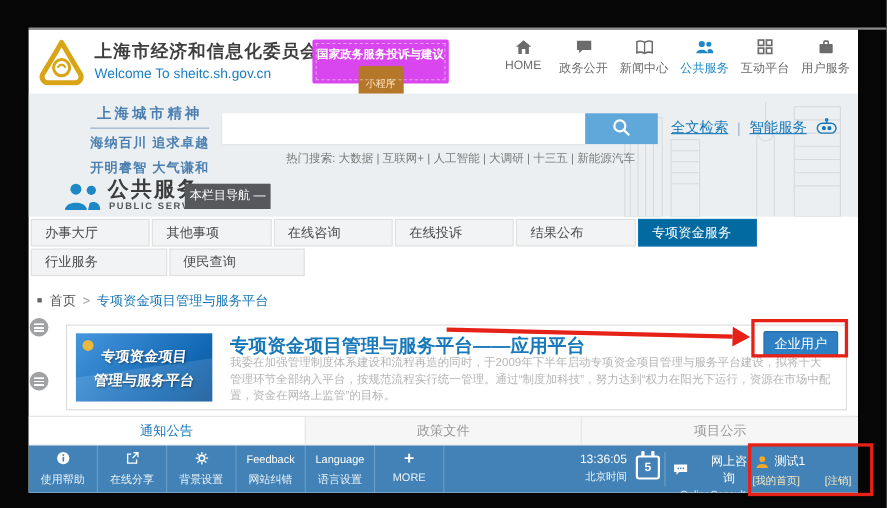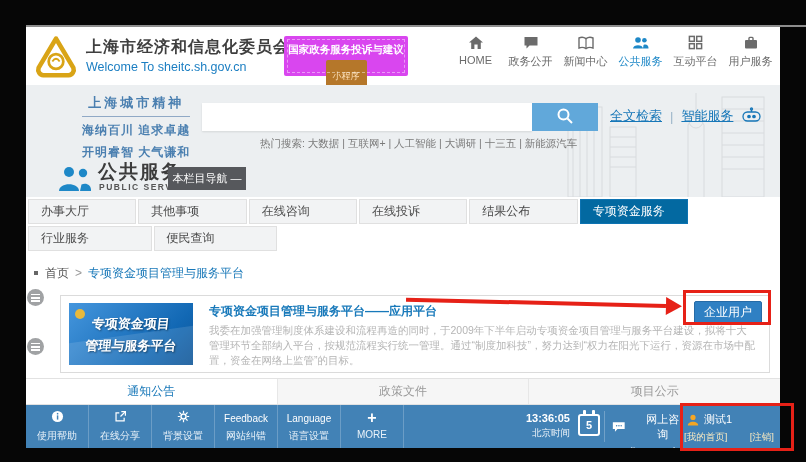--- a/index.html
+++ b/index.html
@@ -58,39 +58,39 @@
   .sdot { position:absolute; left:1px; width:17px; height:17px; border-radius:50%; background:#a0a2a4; display:flex; align-items:center; justify-content:center; cursor:pointer; }
   .sdot i { display:block; width:9px; height:8px; background:repeating-linear-gradient(to bottom,#fff 0 1.5px,rgba(0,0,0,0) 1.5px 3.2px); }
 
   
   .panel { position:absolute; left:34px; top:268px; width:710px; height:78px; border:1px solid #dbdbdb; background:#fff; }
   .thumb { position:absolute; left:8px; top:7px; width:124px; height:62px; background:linear-gradient(135deg,#4596dd 0%,#1268b4 70%,#0d5496 100%); overflow:hidden; color:#fff; }
   .thumb:before { content:""; position:absolute; left:-20px; top:30px; width:190px; height:50px; background:rgba(255,255,255,.12); transform:rotate(-8deg); }
   .thumb-dot { position:absolute; left:6px; top:6px; width:10px; height:10px; border-radius:50%; background:#e8b93c; }
   .thumb-l1 { position:relative; margin-top:12px; text-align:center; font-size:13px; font-weight:bold; transform:skewX(-6deg); text-shadow:1px 1px 2px rgba(0,0,0,.45); }
   .thumb-l2 { position:relative; margin-top:4px; text-align:center; font-size:13px; font-weight:bold; transform:skewX(-6deg); text-shadow:1px 1px 2px rgba(0,0,0,.45); }
-  .panel-title { position:absolute; left:148px; top:7px; font-size:12px; font-weight:bold; color:#1879ba; cursor:pointer; }
+  .panel-title { position:absolute; left:148px; top:7px; font-size:17px; font-weight:bold; color:#1879ba; cursor:pointer; }
   .panel-text { position:absolute; left:148px; top:27px; width:548px; font-size:10.5px; color:#b5b5b5; line-height:15px; }
   .ent-btn { position:absolute; left:633px; top:5px; width:68px; height:23px; background:#2f80c3; border:1px solid #266ba6; border-radius:2px; color:#fff; font-size:12px; cursor:pointer; }
 
   
   .ltabs { position:absolute; left:0; top:351px; width:754px; height:27px; display:flex; border-top:1px solid #e2e2e2; border-bottom:1px solid #e2e2e2; }
   .ltab { flex:1; text-align:center; line-height:25px; font-size:12px; background:#f6f6f6; color:#9a9a9a; border-left:1px solid #e7e7e7; cursor:pointer; }
   .ltab:first-child { border-left:0; }
   .ltab.active { background:#fff; color:#1777b8; }
 
   
   .toolbar { position:absolute; left:0; top:378px; width:754px; height:43px; background:#4282b6; color:#fff; }
   .tgroup { position:absolute; left:0; top:0; height:43px; display:flex; }
   .titem { width:63px; padding-top:5px; text-align:center; border-right:1px solid rgba(255,255,255,.22); cursor:pointer; }
   .t-top { height:17px; font-size:10px; line-height:17px; }
   .t-top.plus { font-size:16px; font-weight:bold; line-height:15px; }
   .t-label { font-size:10px; margin-top:2px; color:#e9f2f9; }
   .timeblock { position:absolute; left:470px; top:7px; width:74px; text-align:right; }
-  .time { font-size:11px; font-weight:bold; }
+  .time { font-size:11px; font-weight:normal; }
   .tzone { font-size:9.5px; margin-top:3px; color:rgba(255,255,255,.92); }
   .cal { position:absolute; left:552px; top:9px; width:22px; height:22px; border:2px solid #fff; border-radius:3px; text-align:center; font-size:11px; font-weight:bold; line-height:18px; }
   .cal:before, .cal:after { content:""; position:absolute; top:-6px; width:3px; height:5px; background:#fff; border-radius:1px; }
   .cal:before { left:3px; } .cal:after { right:3px; }
   .vsep { position:absolute; top:6px; width:1px; height:31px; background:rgba(255,255,255,.25); }
   .consult { position:absolute; left:586px; top:7px; width:72px; text-align:center; cursor:pointer; }
   .c-row1 { font-size:11px; display:flex; align-items:center; justify-content:center; gap:16px; }
   .c-row2 { font-size:9.5px; margin-top:3px; color:#eaf3fa; }
   .userblock { position:absolute; left:656px; top:7px; width:94px; }
   .u-row1 { display:flex; align-items:center; gap:5px; padding-left:5px; font-size:11px; color:#fff; }

